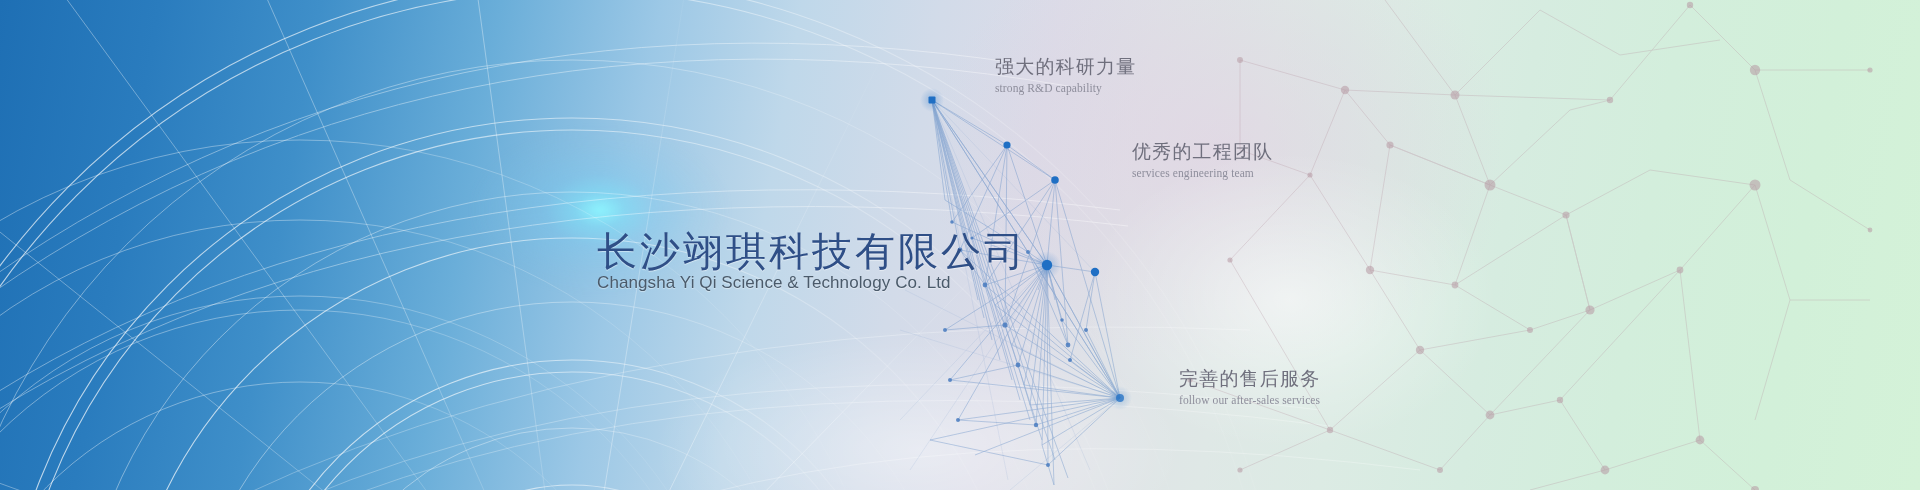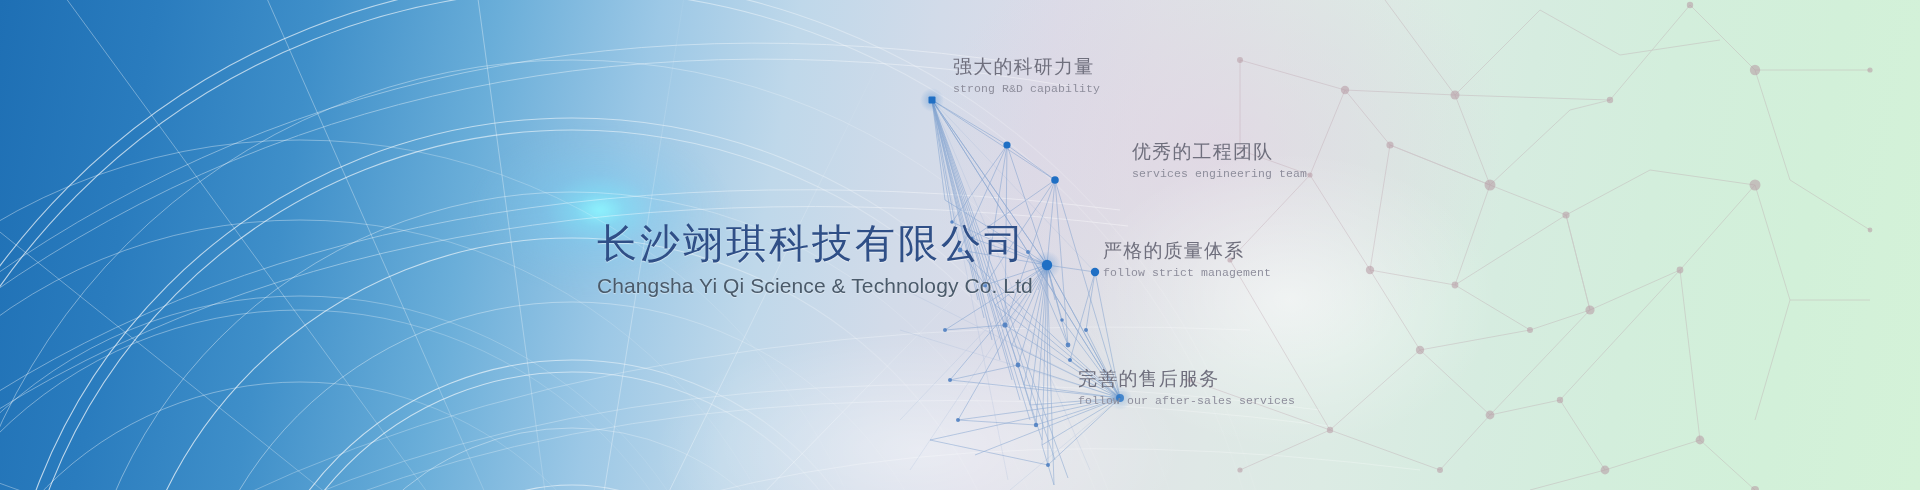--- a/index.html
+++ b/index.html
@@ -72,66 +72,65 @@
     background:radial-gradient(ellipse at center,
         rgba(255,255,255,0.45) 0%,
         rgba(255,255,255,0) 72%);
   }
 
   svg.layer { display:block; }
 
   
   .title-block {
     position:absolute;
-    left:597px; top:222px;
+    left:597px; top:230px;
     z-index:8;
   }
   .title-cn {
     font-family:"Liberation Serif", serif;
     font-size:40px;
     letter-spacing:3px;
     color:#2f4f87;
     line-height:1.08;
     white-space:nowrap;
     text-shadow:0 1px 1px rgba(255,255,255,0.5);
   }
   .title-en {
-    margin-top:9px;
     font-family:"Liberation Sans", sans-serif;
-    font-size:21px;
+    font-size:17px;
     letter-spacing:0.1px;
     color:#4a5a6a;
     white-space:nowrap;
     text-shadow:0 1px 1px rgba(255,255,255,0.45);
   }
 
   .feature {
     position:absolute;
     z-index:8;
     white-space:nowrap;
   }
   .feature .cn {
     font-family:"Liberation Sans", sans-serif;
     font-size:19px;
     letter-spacing:1.2px;
     color:#6f6f7d;
     line-height:1.25;
   }
   .feature .en {
-    font-family:Liberation Mono, monospace;
+    font-family:Liberation Serif, serif;
     font-size:11.5px;
     letter-spacing:0.1px;
     color:#8e8e9c;
     margin-top:3px;
   }
 
-  .f1 { left:953px;  top:55px;  }
+  .f1 { left:995px;  top:55px;  }
   .f2 { left:1132px; top:140px; }
   .f3 { left:1103px; top:239px; }
-  .f4 { left:1078px; top:367px; }
+  .f4 { left:1179px; top:367px; }
 </style>
 </head>
 <body>
 
 <div class="banner">
 
   <div class="glow-lilac"></div>
   <div class="glow-center"></div>
   <div class="glow-bottom-white"></div>
   <div class="glow-left"></div>
@@ -419,23 +418,19 @@
   <div class="feature f1">
     <div class="cn">强大的科研力量</div>
     <div class="en">strong R&amp;D capability</div>
   </div>
 
   <div class="feature f2">
     <div class="cn">优秀的工程团队</div>
     <div class="en">services engineering team</div>
   </div>
 
-  <div class="feature f3">
-    <div class="cn">严格的质量体系</div>
-    <div class="en">follow strict management</div>
-  </div>
 
   <div class="feature f4">
     <div class="cn">完善的售后服务</div>
     <div class="en">follow our after-sales services</div>
   </div>
 
 </div>
 
 </body></html>

